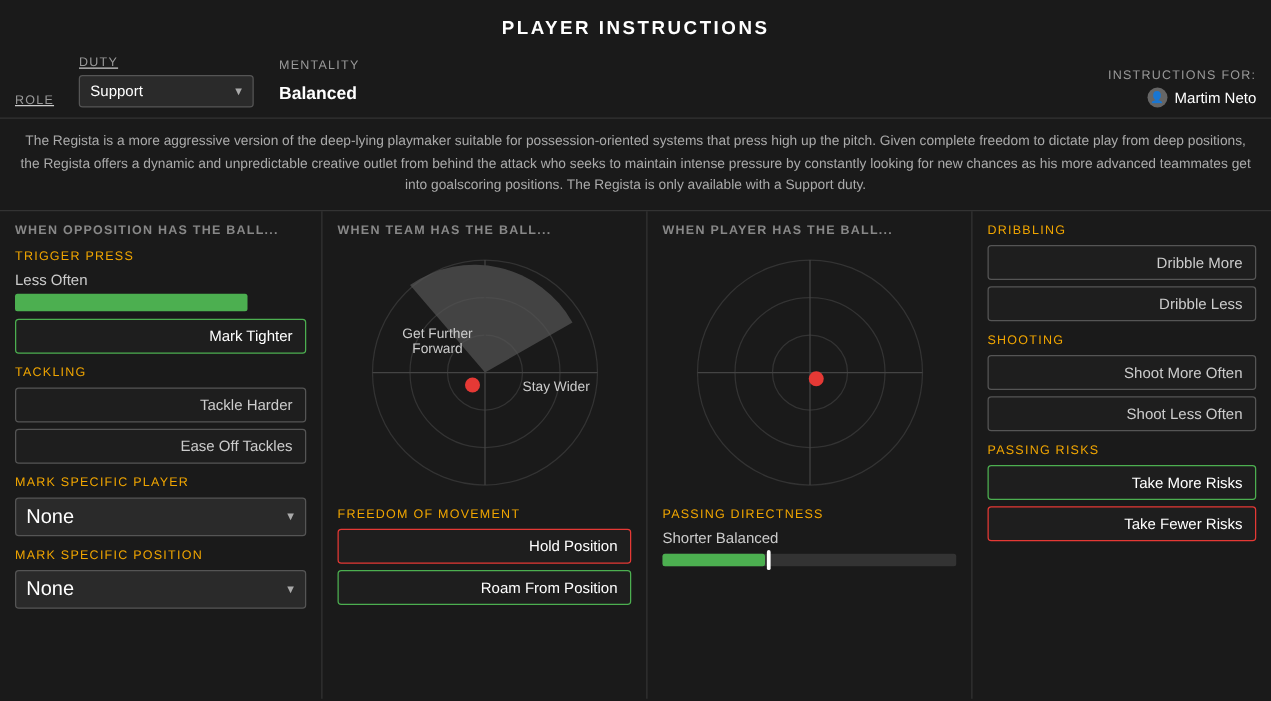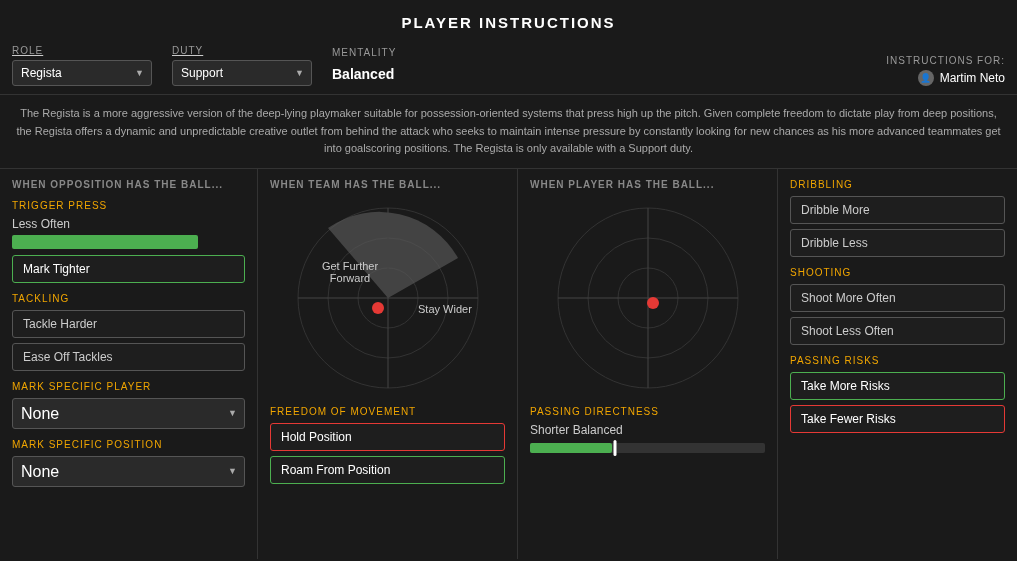--- a/index.html
+++ b/index.html
@@ -155,21 +155,21 @@
       font-weight: bold;
     }
     .instruction-btn {
       display: block;
       width: 100%;
       background: #1e1e1e;
       color: #ccc;
       border: 1px solid #555;
       border-radius: 3px;
       padding: 6px 10px;
-      text-align: left;
+      text-align: right;
       cursor: pointer;
       margin-bottom: 5px;
       font-size: 12px;
     }
     .instruction-btn.active-green {
       border-color: #4caf50;
       color: #fff;
     }
     .instruction-btn.active-red {
       border-color: #e53935;
@@ -266,25 +266,20 @@
     .right-section { margin-bottom: 10px; }
   </style>
 </head>
 <body>
 
 <div class="page-title">PLAYER INSTRUCTIONS</div>
 
 <div class="top-bar">
   <div class="field-group">
     <span class="field-label">ROLE</span>
-    <div class="select-wrapper">
-      <select class="field-select">
-        <option>Regista</option>
-      </select>
-    </div>
   </div>
 
   <div class="field-group">
     <span class="field-label">DUTY</span>
     <div class="select-wrapper">
       <select class="field-select">
         <option>Support</option>
       </select>
     </div>
   </div>

